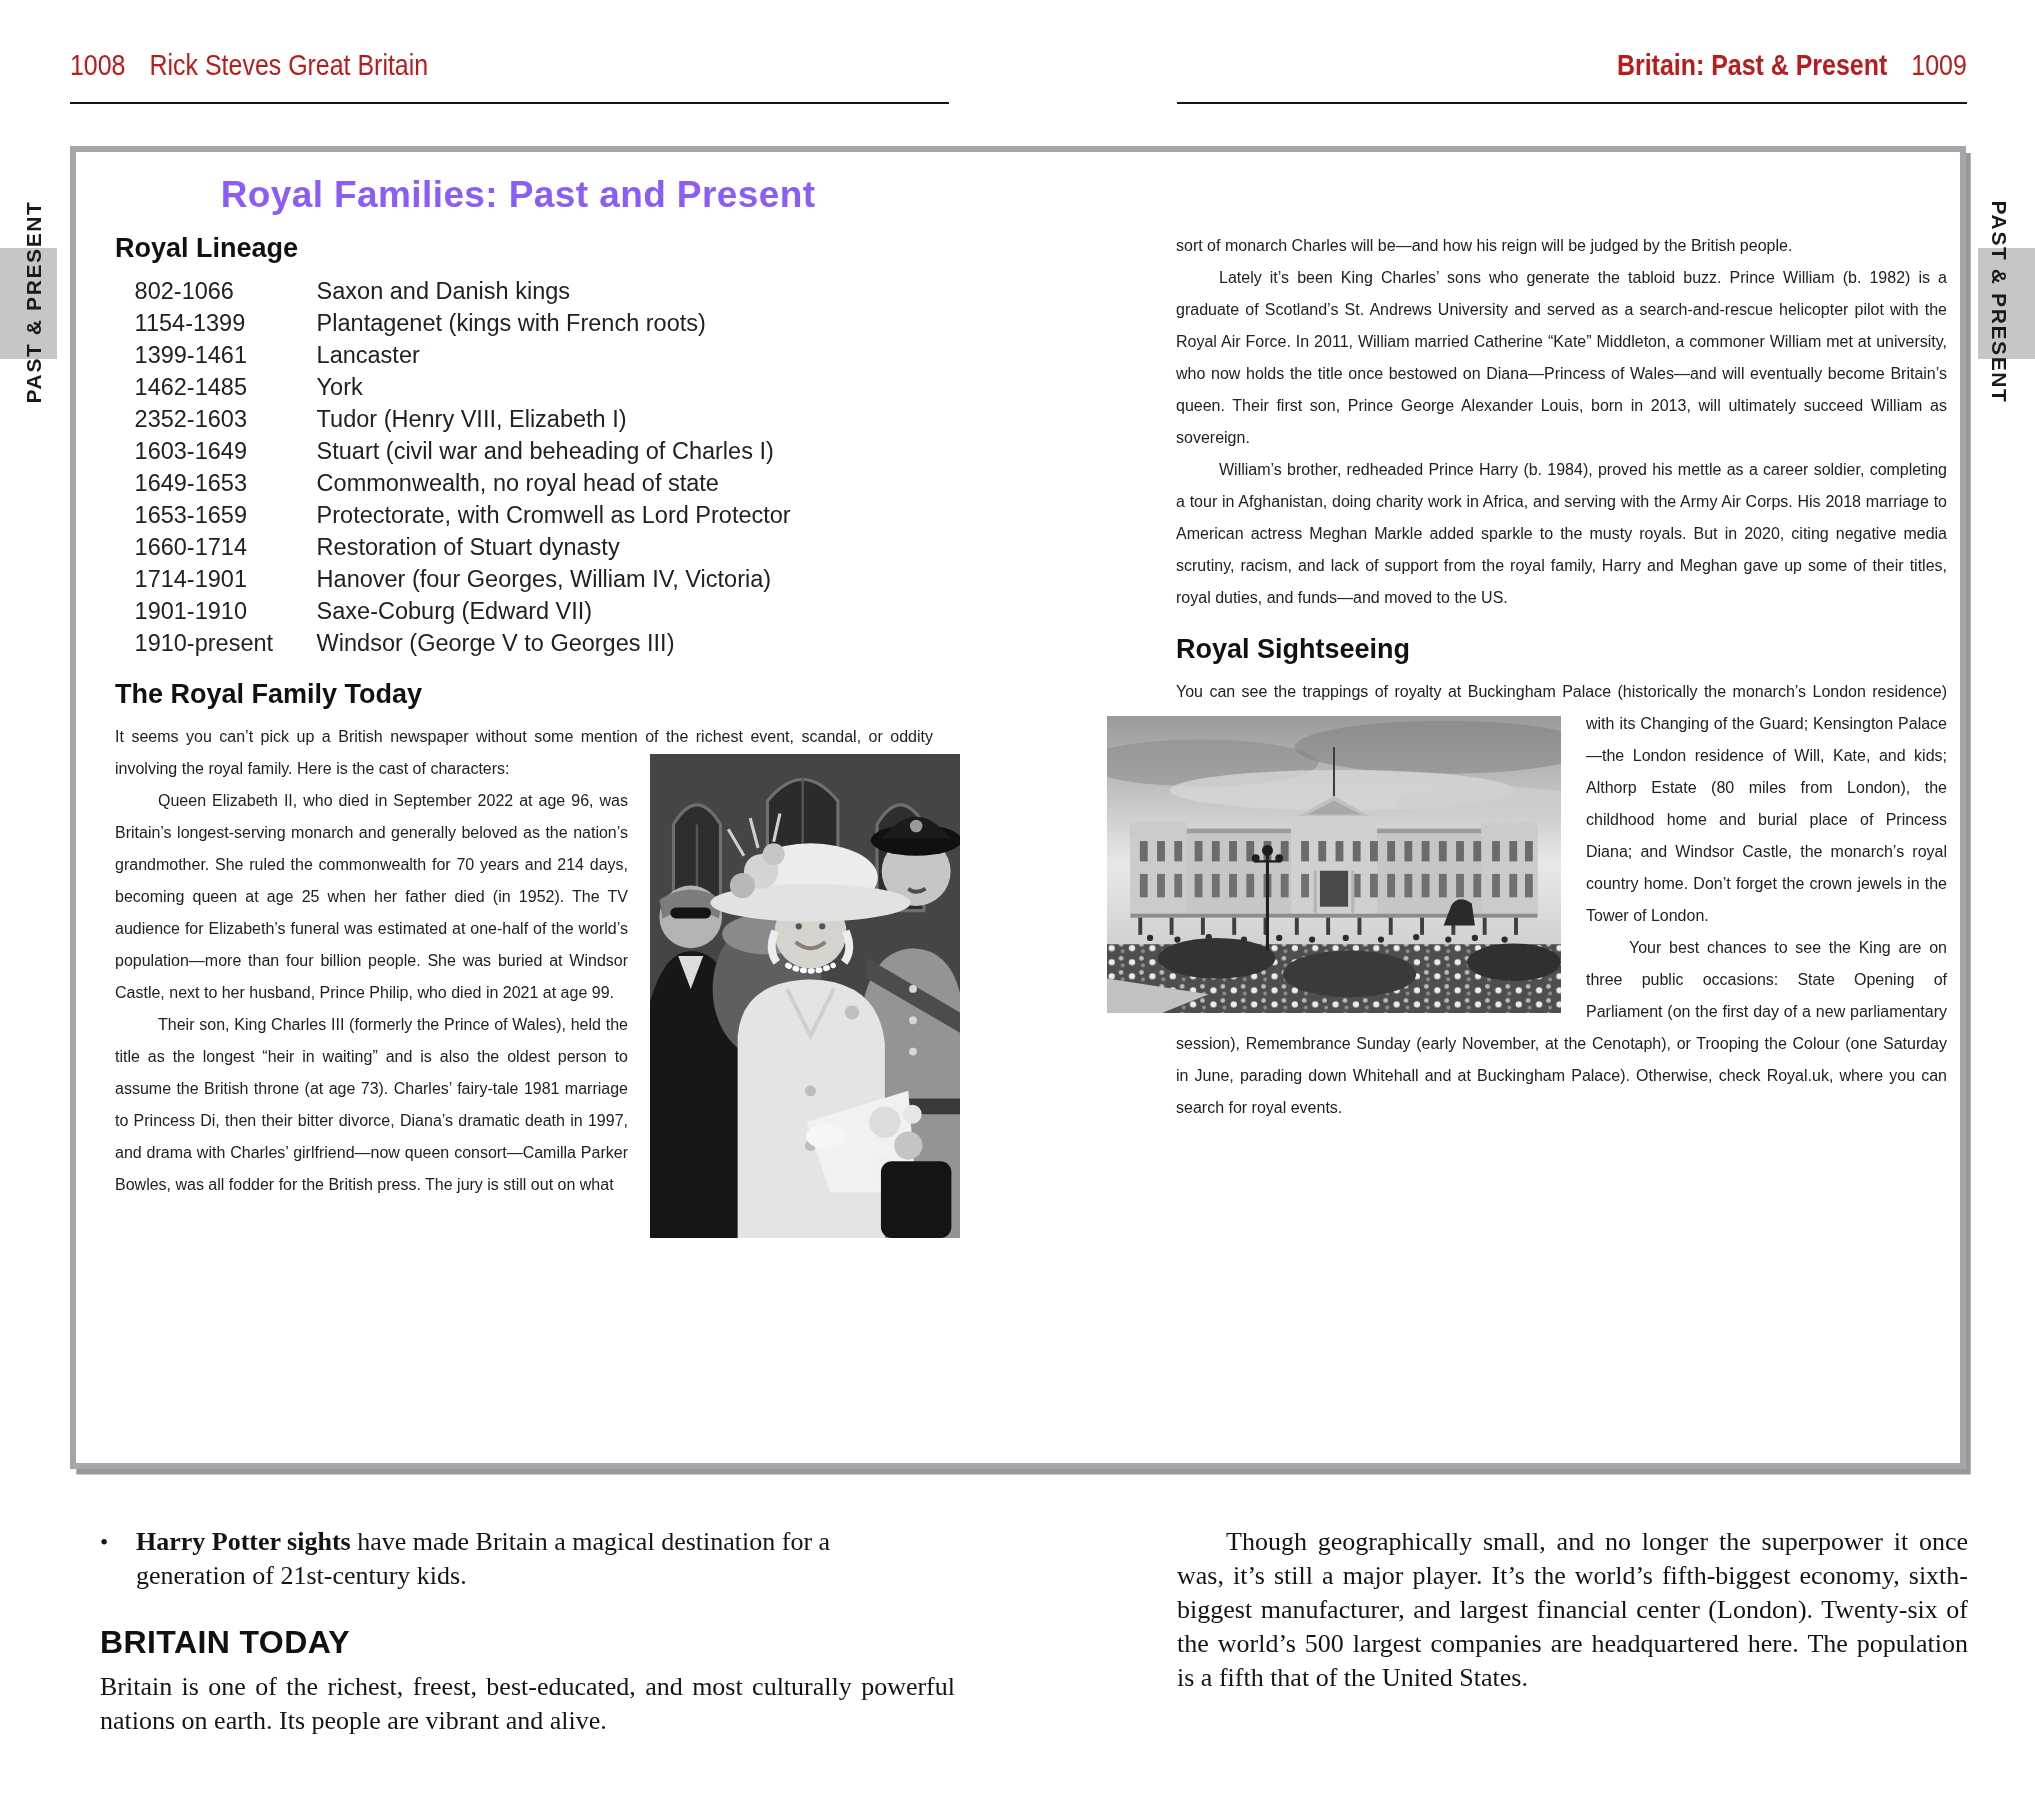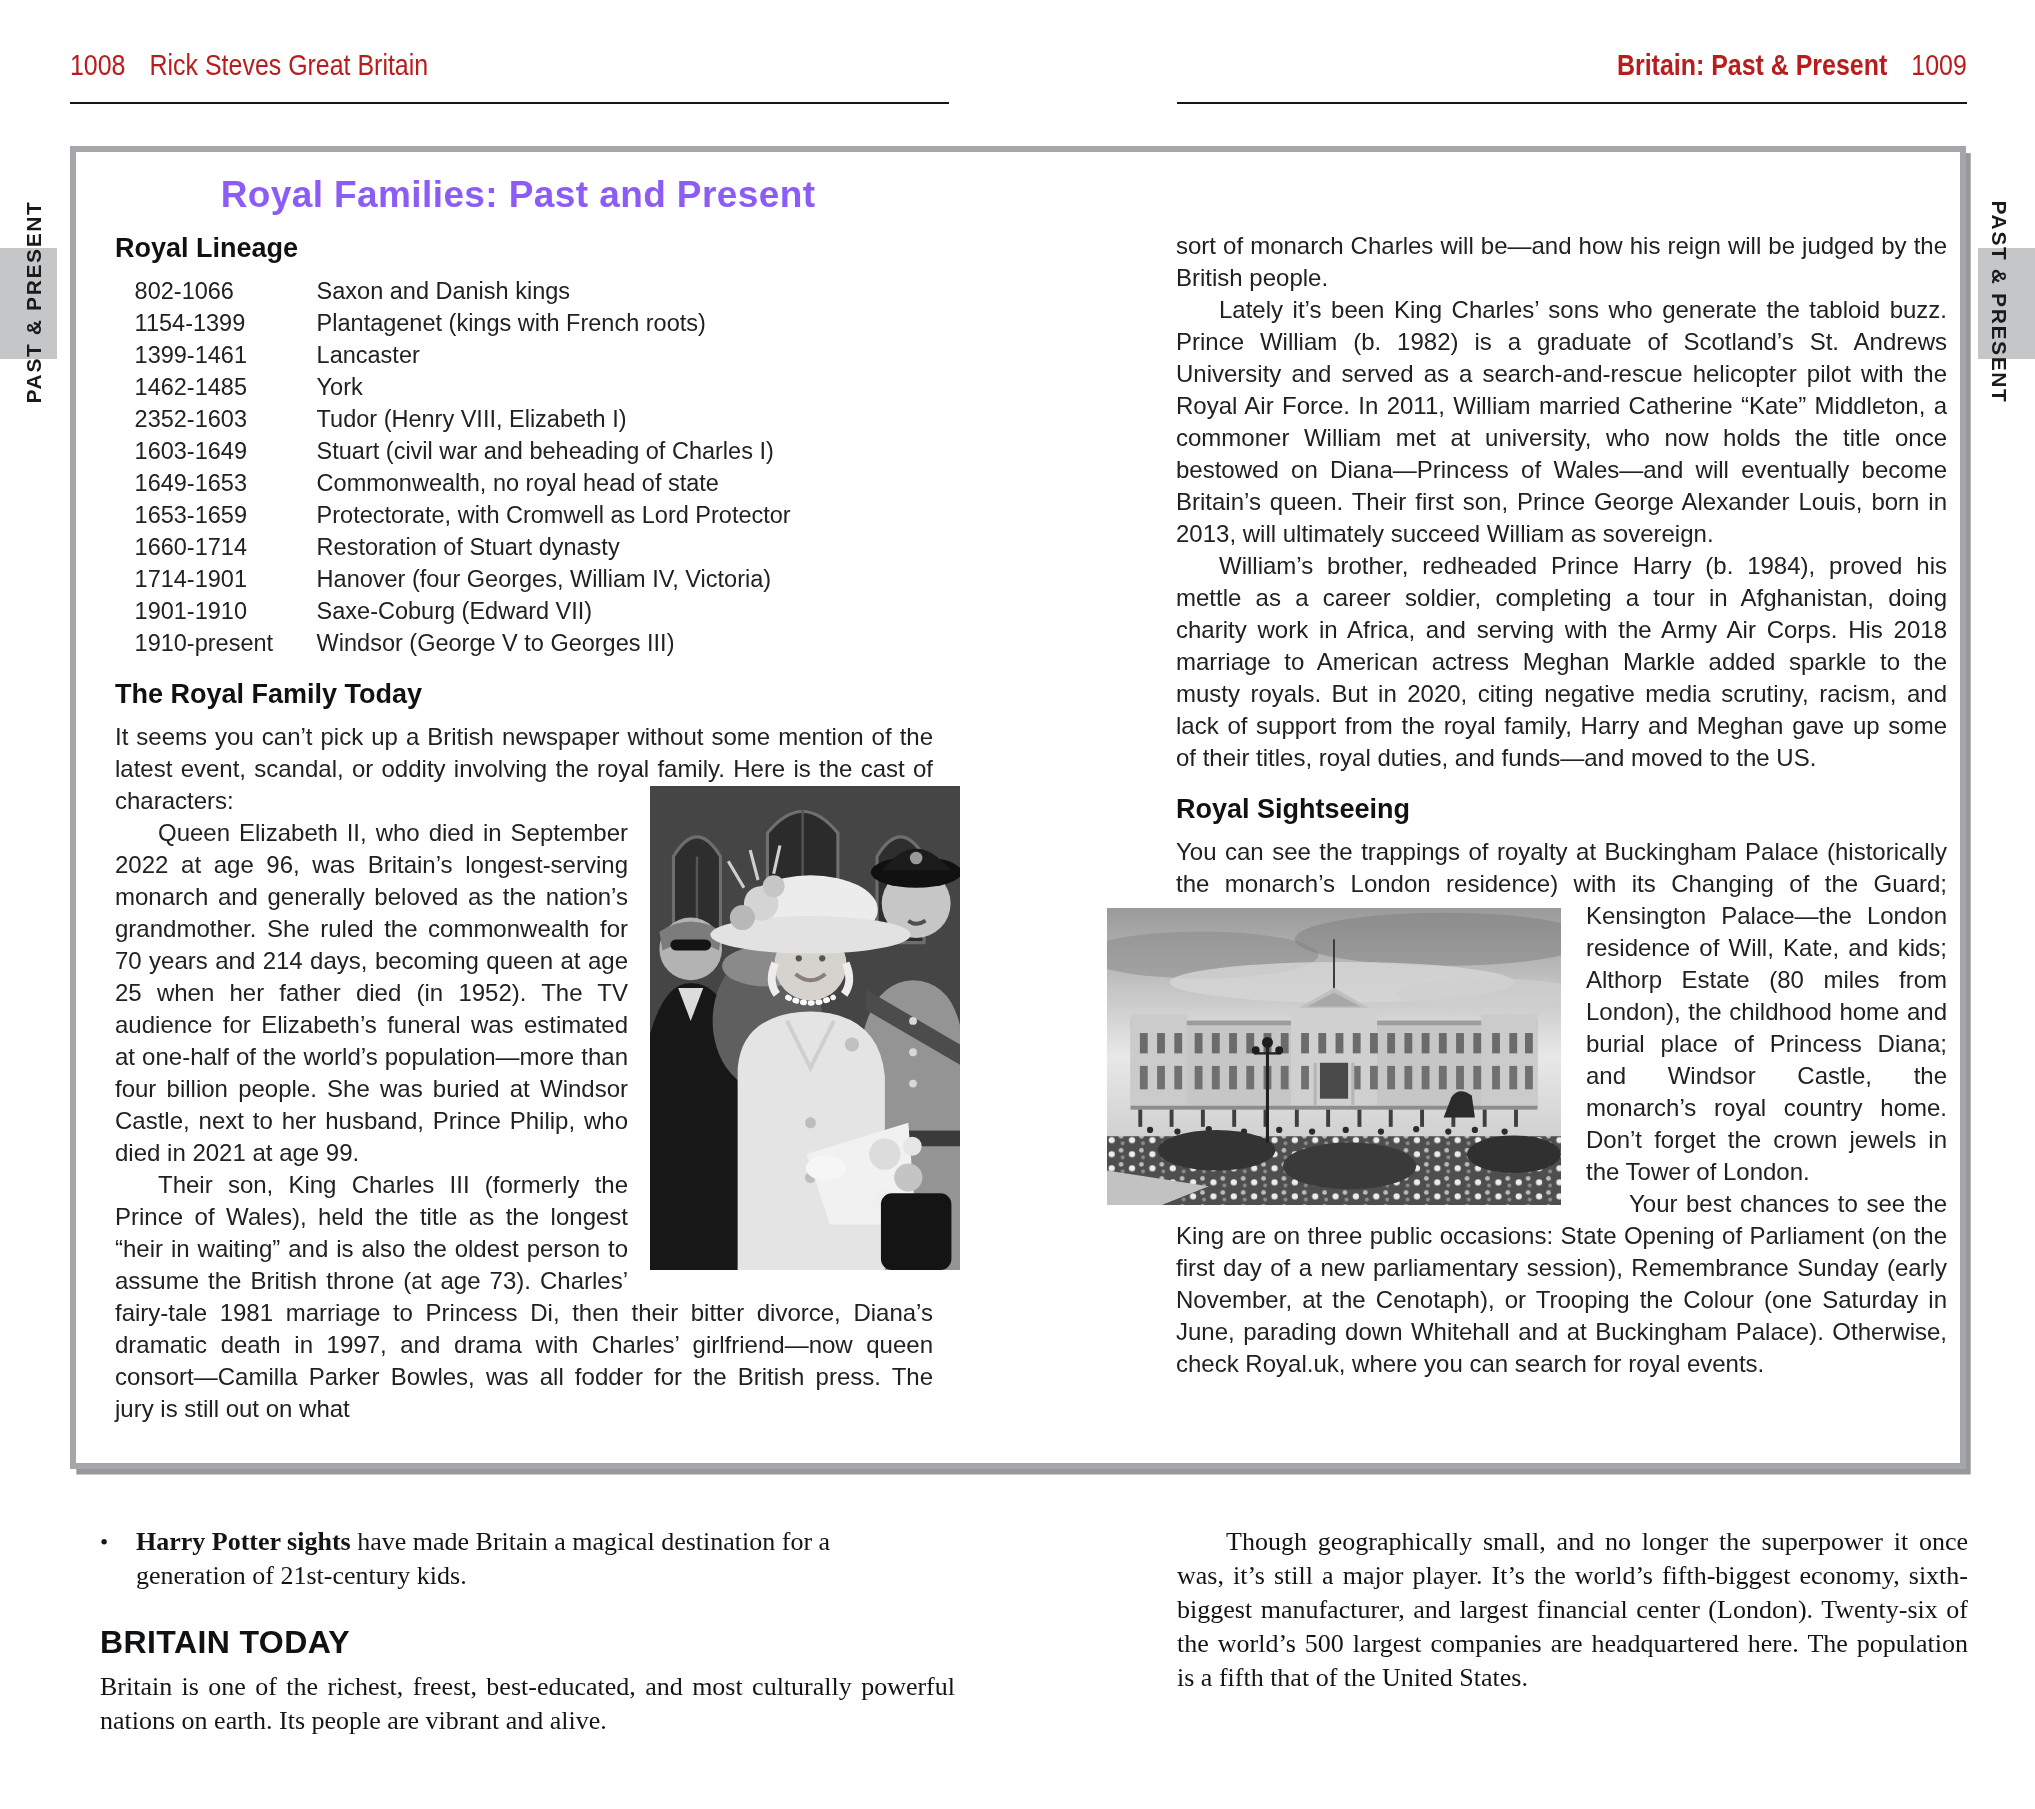--- a/index.html
+++ b/index.html
@@ -32,21 +32,21 @@
   .feature-box{position:absolute;left:70px;top:146px;width:1896px;height:1323px;
                box-sizing:border-box;border:6.3px solid #a4a6a9;background:#fff;
                box-shadow:5.5px 6.3px 0 -0.8px #96989b;}
   .box-title{position:absolute;left:33px;top:22px;width:818px;text-align:center;
              font-size:37px;font-weight:bold;color:#8b5cf6;letter-spacing:0.4px;}
   .col{position:absolute;}
   .col-left{left:39px;top:81px;width:818px;}
   .col-right{left:1100px;top:78px;width:771px;}
   .box-h3{font-size:27px;font-weight:bold;margin:0 0 11px;color:#101113;}
   .mt{margin-top:20.4px;}
-  .para{font-size:24px;line-height:32px;text-align:justify;color:#202124;margin:0;}
+  .para{font-size:16px;line-height:32px;text-align:justify;color:#202124;margin:0;}
   .indent{text-indent:43px;}
   .lineage{margin:1.6px 0 9.4px 19.6px;}
   .lineage-row{display:flex;font-size:23.5px;line-height:32px;color:#202124;}
   .lineage-years{width:182px;flex:none;}
   .lineage-dynasty{flex:1;}
 
   
   .queen-photo{float:right;width:310px;height:484px;margin:-31px -27px 6.3px 22px;}
   .palace-photo{float:left;width:454px;height:297px;margin:7.8px 25px 7.8px -69px;}
   .photo-frame{display:block;width:100%;height:100%;}
@@ -131,21 +131,21 @@
             <span class="lineage-years">1901-1910</span>
             <span class="lineage-dynasty">Saxe-Coburg (Edward VII)</span>
           </div>
         <div class="lineage-row">
             <span class="lineage-years">1910-present</span>
             <span class="lineage-dynasty">Windsor (George V to Georges III)</span>
           </div>
       </div>
 
       <div class="box-h3 mt">The Royal Family Today</div>
-      <div class="para">It seems you can’t pick up a British newspaper without some mention of the latest event, scandal, or oddity involving the royal family. Here is the cast of characters:</div>
+      <div class="para">It seems you can’t pick up a British newspaper without some mention of the richest event, scandal, or oddity involving the royal family. Here is the cast of characters:</div>
       <div class="para indent">
         <div class="queen-photo">
           <svg class="photo-frame" viewBox="0 0 396 618" preserveAspectRatio="none">
             <rect width="396" height="618" fill="#454545"></rect>
             <path d="M30 200 L30 90 Q60 40 90 90 L90 200 Z" fill="#2e2e2e" stroke="#6e6e6e" stroke-width="4"></path>
             <path d="M150 160 L150 60 Q195 5 240 60 L240 160 Z" fill="#2b2b2b" stroke="#707070" stroke-width="4"></path>
             <path d="M290 200 L290 90 Q320 40 350 90 L350 200 Z" fill="#2e2e2e" stroke="#6e6e6e" stroke-width="4"></path>
             <path d="M60 90 V200 M195 30 V160 M320 90 V200" stroke="#565656" stroke-width="3"></path>
 
             <circle cx="52" cy="208" r="40" fill="#b3b3b3"></circle>

